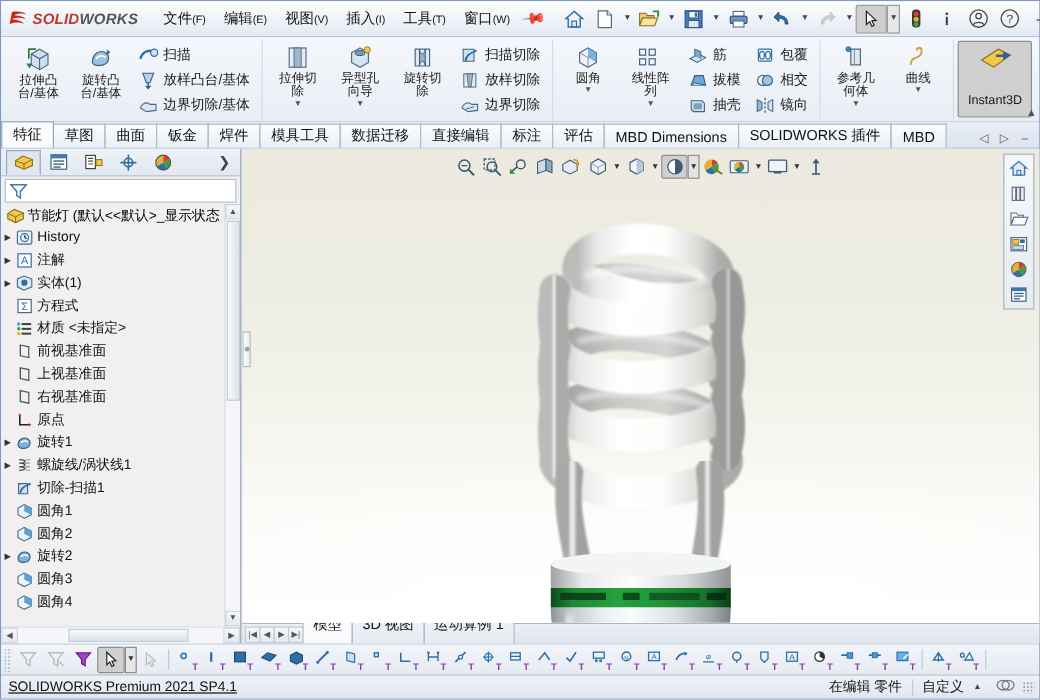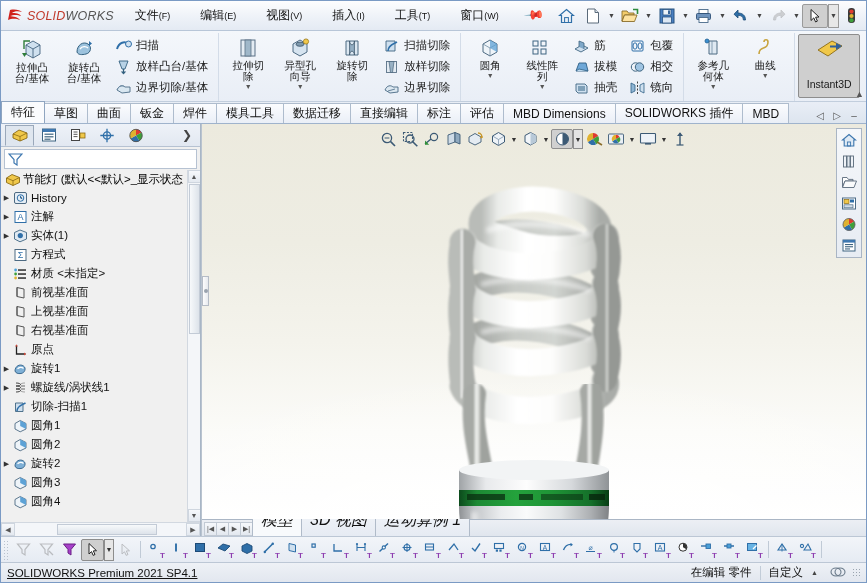--- a/index.html
+++ b/index.html
@@ -26,28 +26,28 @@
     display: flex;
     align-items: center;
     background: linear-gradient(#fdfdfe, #eef2f8 55%, #e4eaf3);
     border-bottom: 1px solid #b8c6d8;
     padding-left: 6px;
     flex: 0 0 auto;
     position: relative;
   }
   .sw-logo {
     display: flex; align-items: center;
-    font-weight: normal; font-size: 12.5px;
+    font-weight: bold; font-size: 12.5px;
     letter-spacing: 0.2px;
     margin-right: 14px;
     white-space: nowrap;
   }
   .sw-logo .sol { color: #c0392b; font-style: italic; }
   .sw-logo .works { color: #555; font-style: italic; }
-  .menubar { display: flex; align-items: center; gap: 16px; }
+  .menubar { display: flex; align-items: center; gap: 1px; }
   .menu-item {
     padding: 3px 7px;
     color: #111;
     font-size: 12px;
     white-space: nowrap;
     cursor: default;
     border-radius: 2px;
   }
   .menu-item .mn { font-size: 9px; }
   .pin-icon { margin-left: 4px; color: #777; font-size: 13px; transform: rotate(40deg); display:inline-block;}
@@ -322,24 +322,24 @@
     display:flex; align-items:flex-end;
     background: linear-gradient(#eceff4,#e0e6ee);
     border-top: 1px solid #aab6c5;
     flex: 0 0 auto;
   }
   .navbtns { display:flex;align-items:center;padding-left:2px;}
   .navb {width:13px;height:14px;display:flex;align-items:center;justify-content:center;
          font-size:7px;color:#555;background:linear-gradient(#f6f8fb,#e3e8ef);border:1px solid #c2cad4;margin-right:-1px;}
   .dtab {
     height:16px; padding:16px 8px; display:flex;align-items:center;
-    font-size:16px; color:#111;
+    font-size:12px; color:#111;
     border:1px solid #b0bbc9; border-bottom:none;
     background:linear-gradient(#f3f6fa,#e6ebf3);
-    margin-right:-1px; cursor:default; white-space:nowrap;font-style:italic;
+    margin-right:-1px; cursor:default; white-space:nowrap;
   }
   .dtab.active { background:#f8fafc; height:17px; }
 
   
   .bottombar {
     height: 26px;
     display:flex; align-items:center;
     background: linear-gradient(#f2f5f9,#e6ebf3);
     border-top: 1px solid #bcc7d5;
     padding-left: 2px;

